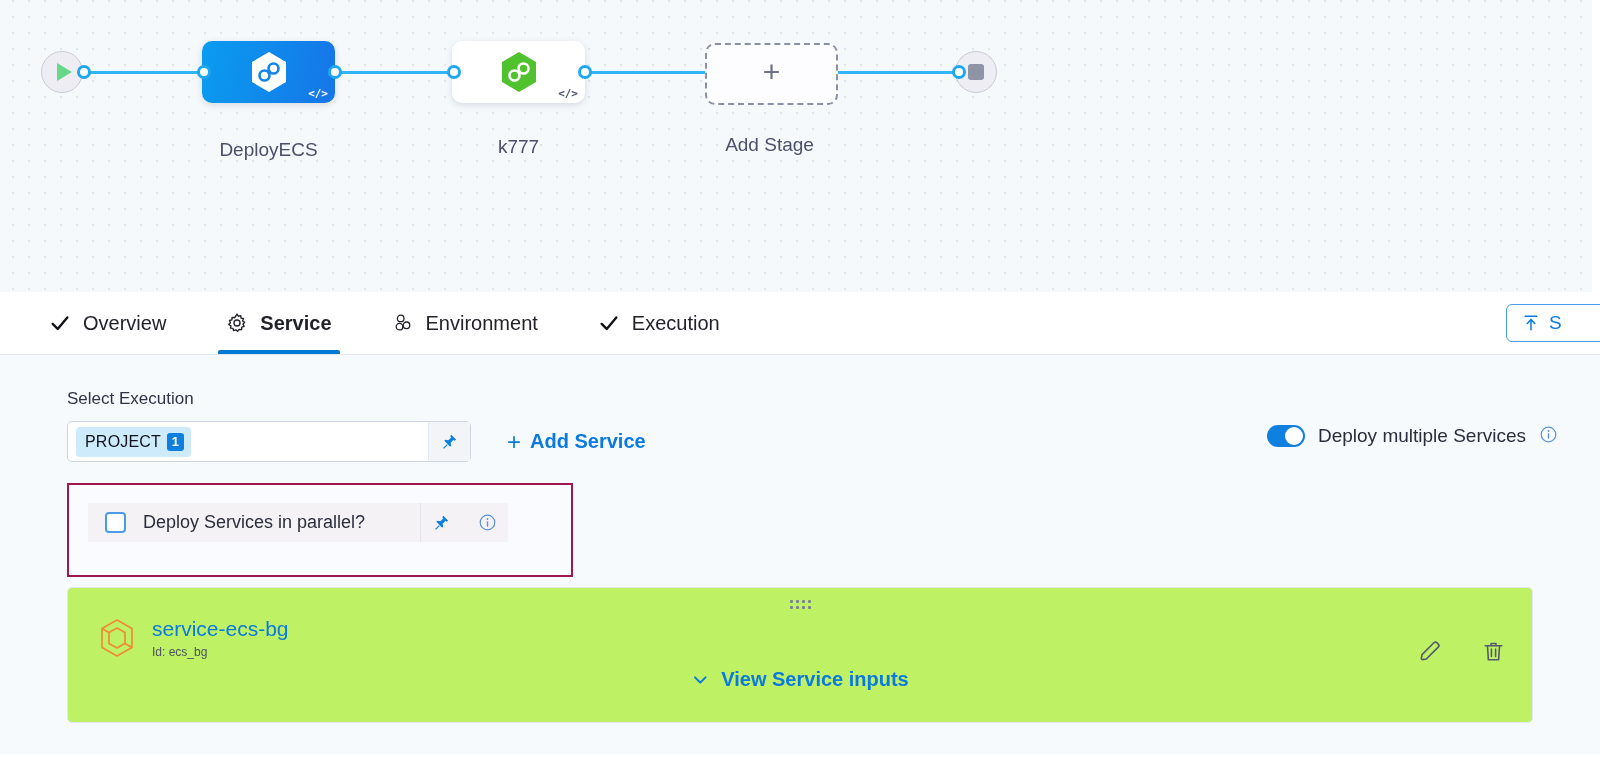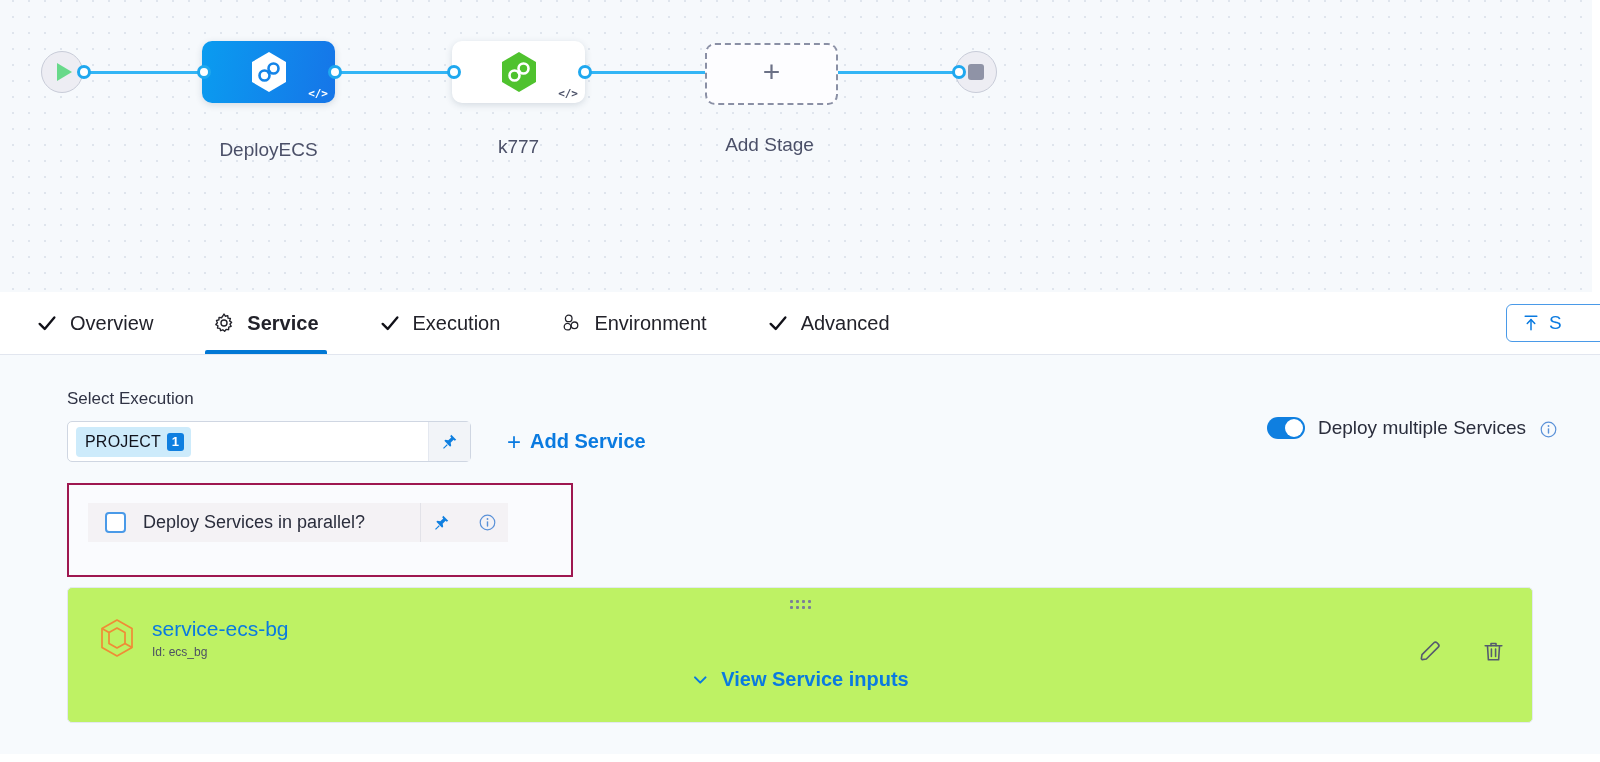--- a/index.html
+++ b/index.html
@@ -100,21 +100,21 @@
     white-space: nowrap;
   }
 
   
   .tabbar {
     position: relative;
     height: 63px;
     background: #ffffff;
     border-bottom: 1px solid #e2e6ef;
     display: flex;
-    padding-left: 28px;
+    padding-left: 41px;
   }
   .tab {
     display: flex; align-items: center; gap: 12px;
     height: 62px;
     margin-right: 44px;
     padding: 0 8px;
     cursor: pointer;
     position: relative;
   }
   .tab .tab-label {
@@ -196,22 +196,22 @@
     display: flex; align-items: center; gap: 9px;
     margin-left: 36px;
     color: #0a7ae0;
     font-size: 20px; font-weight: 700;
     cursor: pointer;
   }
   .add-svc .plus { font-size: 24px; font-weight: 400; line-height: 1; }
 
   .toggle-wrap {
     position: absolute;
-    right: 42px; top: 62px;
-    display: flex; align-items: flex-end; gap: 13px;
+    right: 42px; top: 70px;
+    display: flex; align-items: flex-start; gap: 13px;
   }
   .toggle {
     width: 38px; height: 22px; border-radius: 11px;
     background: #0f7fe0; position: relative;
   }
   .toggle .knob {
     position: absolute; right: 2px; top: 2px;
     width: 18px; height: 18px; border-radius: 50%;
     background: #ffffff;
   }
@@ -369,42 +369,36 @@
       <g fill="none" stroke="#22222a" stroke-width="1.5">
         <circle cx="12" cy="12" r="3.3"></circle>
         <path d="M12 2.2 13.4 4.6 16.1 4 16.4 6.7 19 7.1 18.1 9.7 20.3 11.2 18.5 13.3 19.8 15.7 17.2 16.6 17 19.3 14.3 18.9 12.7 21.1 10.7 19.4 8.3 20.4 7.6 17.8 4.9 17.6 5.4 15 3.1 13.7 4.8 11.7 3.8 9.3 6.4 8.6 6.6 5.9 9.3 6.3 10.9 4.1Z" stroke-linejoin="round"></path>
       </g>
     </svg>
     <span class="tab-label">Service</span>
   </div>
 
   <div class="tab">
     <svg class="tab-ico" viewBox="0 0 24 24">
-      <path d="M4 13 L9.5 18.5 L20 6" fill="none" stroke="#111118" stroke-width="2.6" stroke-linecap="round" stroke-linejoin="round"></path>
-    </svg>
-    <span class="tab-label">Execution</span>
-  </div>
-
-  <div class="tab">
-    <svg class="tab-ico" viewBox="0 0 24 24">
       <g fill="none" stroke="#22222a" stroke-width="1.4">
         <circle cx="9.5" cy="7" r="3.6"></circle>
         <circle cx="8.2" cy="16" r="3.6"></circle>
         <circle cx="15.8" cy="14.5" r="3.6"></circle>
       </g>
     </svg>
     <span class="tab-label">Environment</span>
   </div>
 
   <div class="tab">
     <svg class="tab-ico" viewBox="0 0 24 24">
       <path d="M4 13 L9.5 18.5 L20 6" fill="none" stroke="#111118" stroke-width="2.6" stroke-linecap="round" stroke-linejoin="round"></path>
     </svg>
-    <span class="tab-label">Advanced</span>
-  </div>
+    <span class="tab-label">Execution</span>
+  </div>
+
 
   <div class="save-tmpl-btn" style="position:absolute; left:1506px; top:12px;">
     <svg width="20" height="20" viewBox="0 0 24 24">
       <g fill="none" stroke="#0a7ae0" stroke-width="1.8" stroke-linecap="round">
         <path d="M5 4 H19"></path>
         <path d="M12 20 V8"></path>
         <path d="M7.5 12.5 L12 8 L16.5 12.5"></path>
       </g>
     </svg>
     <span>S</span>

